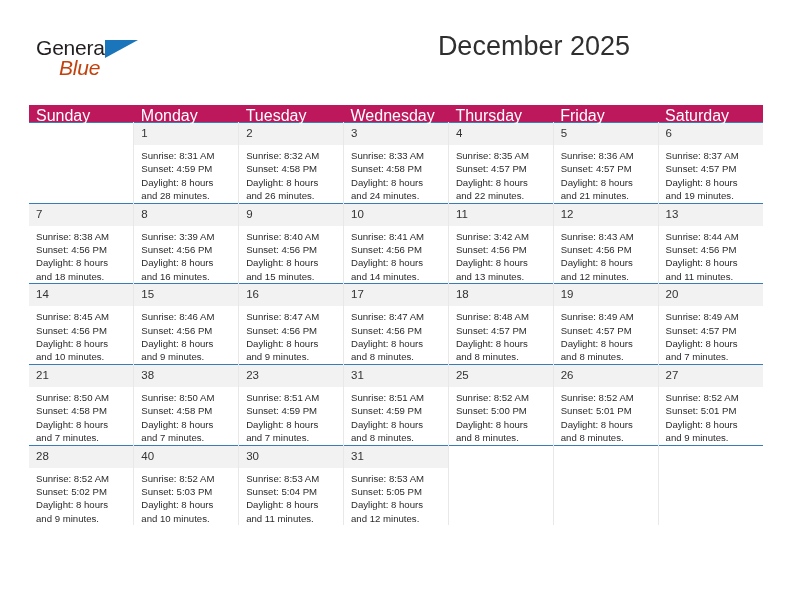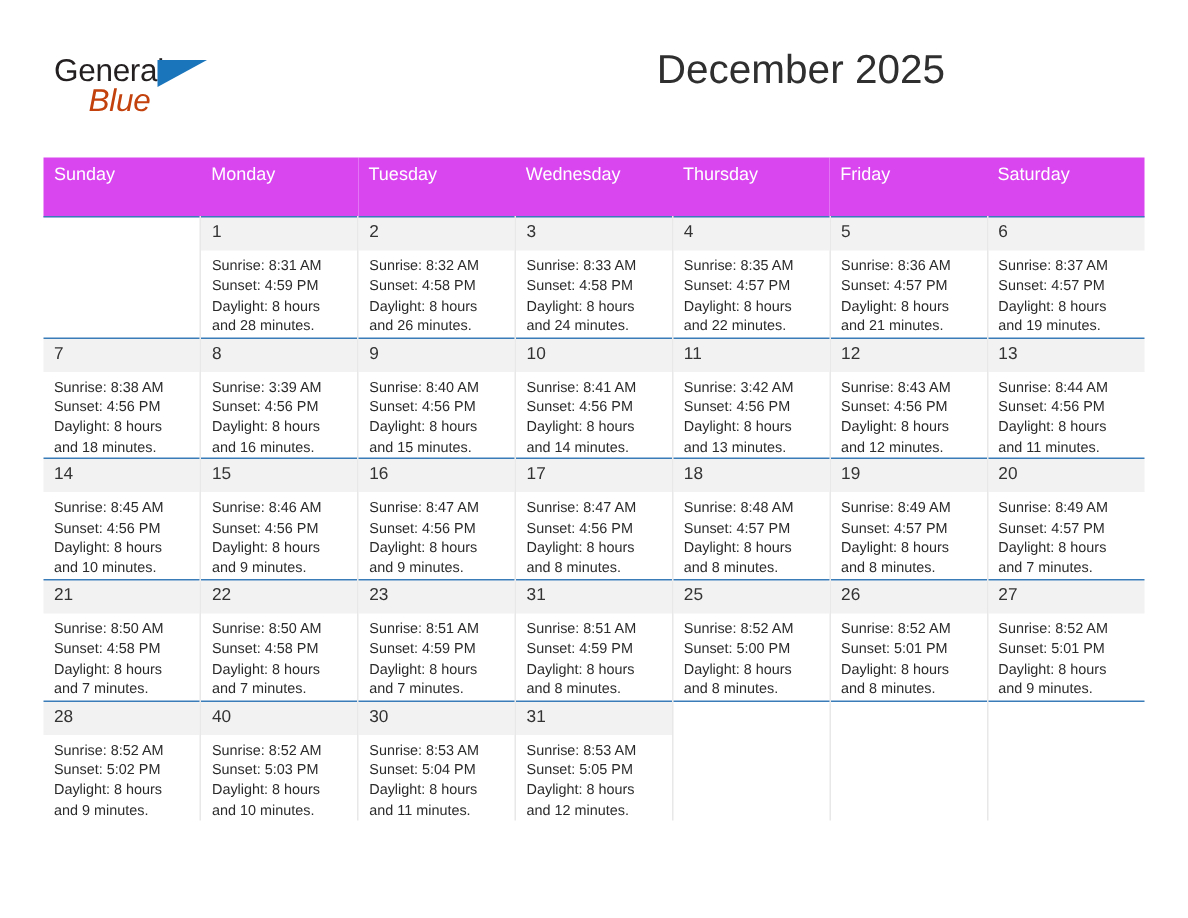--- a/index.html
+++ b/index.html
@@ -90,26 +90,26 @@
   .calendar {
     position: absolute;
     left: 29px;
     top: 105px;
     width: 734px;
     border-collapse: collapse;
     table-layout: fixed;
   }
 
   .calendar th {
-    background: #d946ef;
+    background: #be185d;
     color: #ffffff;
     font-weight: normal;
-    font-size: 12px;
+    font-size: 16px;
     text-align: left;
-    padding: 5px 0 22px 7px;
+    padding: 5px 0 0 7px;
     height: 9px;
     line-height: 12px;
     border: none;
   }
 
   .calendar td {
     vertical-align: top;
     padding: 0;
     border-right: 1px solid #e8e8e8;
     border-top: 1px solid #3a7cb8;
@@ -380,21 +380,21 @@
           <td>
             <div class="daynum">21</div>
             <div class="cellinfo">
               <div>Sunrise: 8:50 AM</div>
               <div>Sunset: 4:58 PM</div>
               <div>Daylight: 8 hours</div>
               <div>and 7 minutes.</div>
             </div>
           </td>
           <td>
-            <div class="daynum">22</div>
+            <div class="daynum">38</div>
             <div class="cellinfo">
               <div>Sunrise: 8:50 AM</div>
               <div>Sunset: 4:58 PM</div>
               <div>Daylight: 8 hours</div>
               <div>and 7 minutes.</div>
             </div>
           </td>
           <td>
             <div class="daynum">23</div>
             <div class="cellinfo">

